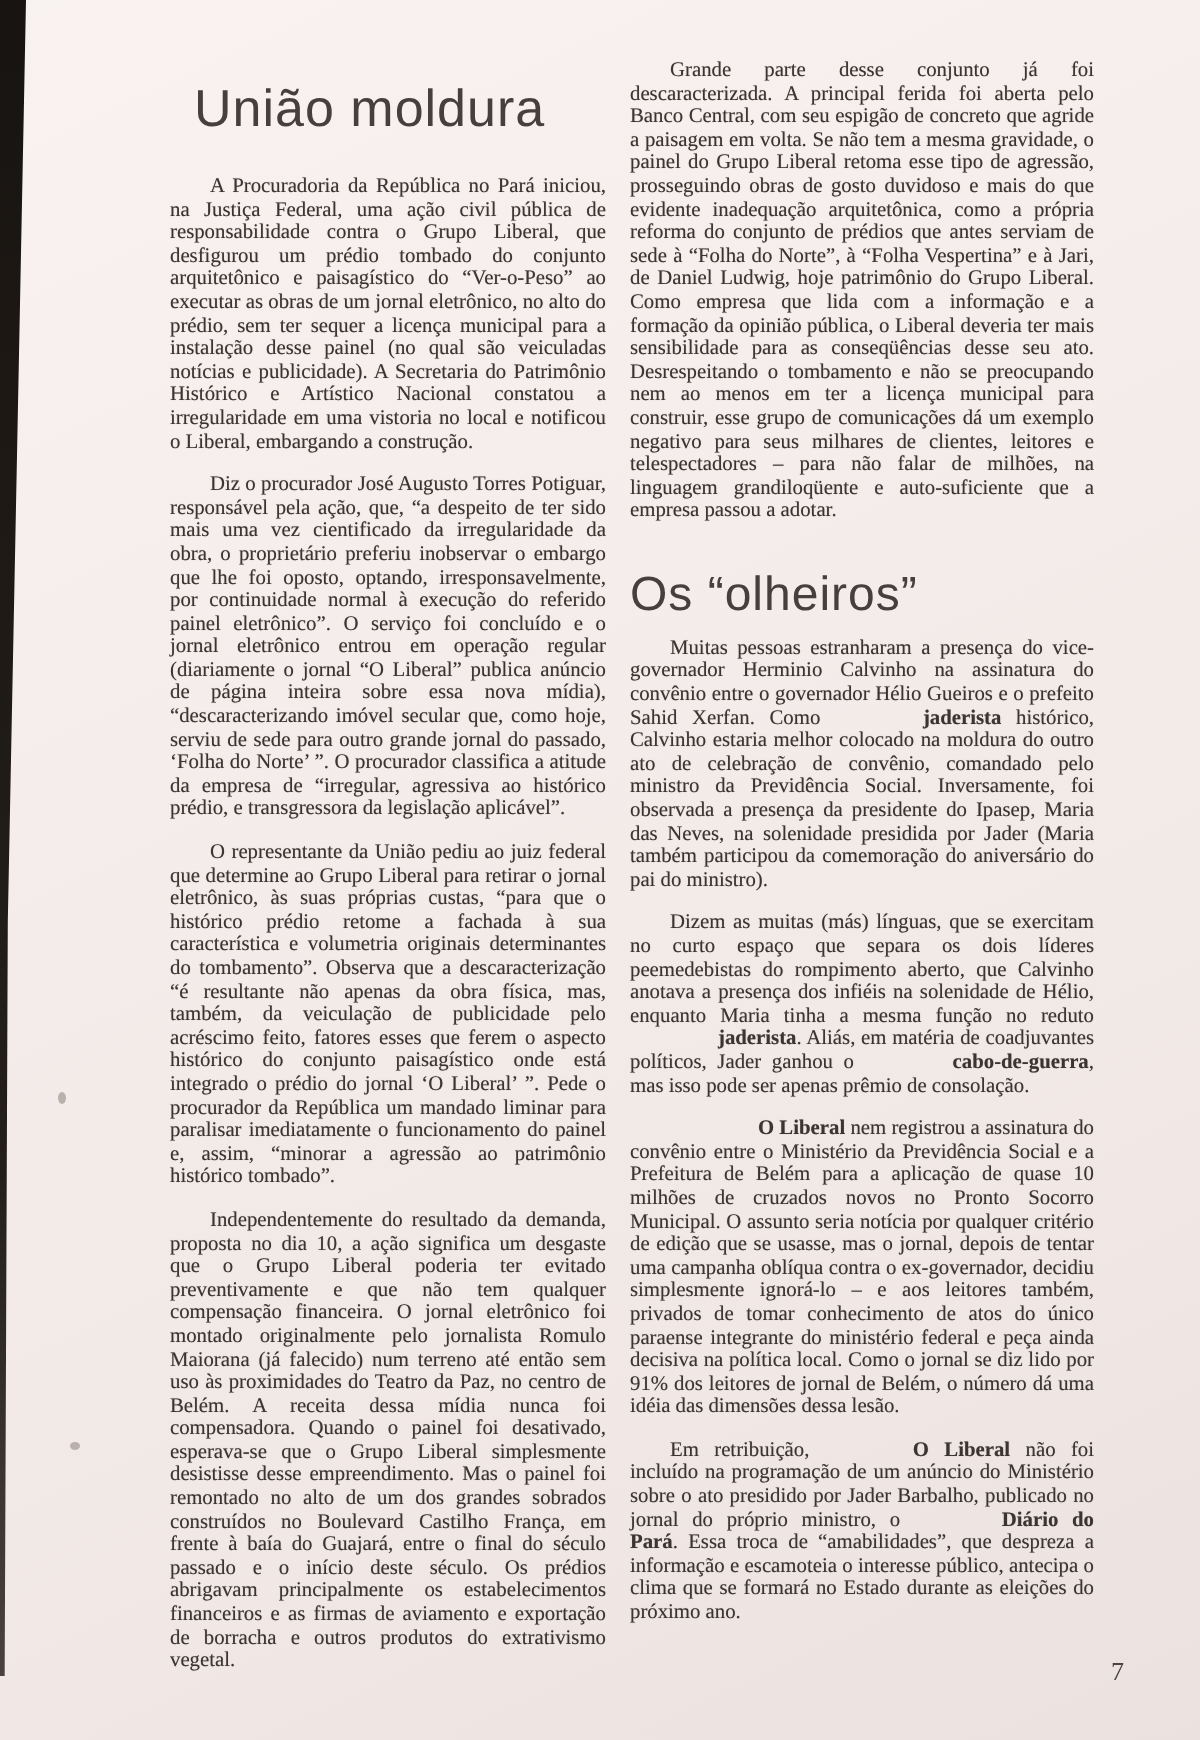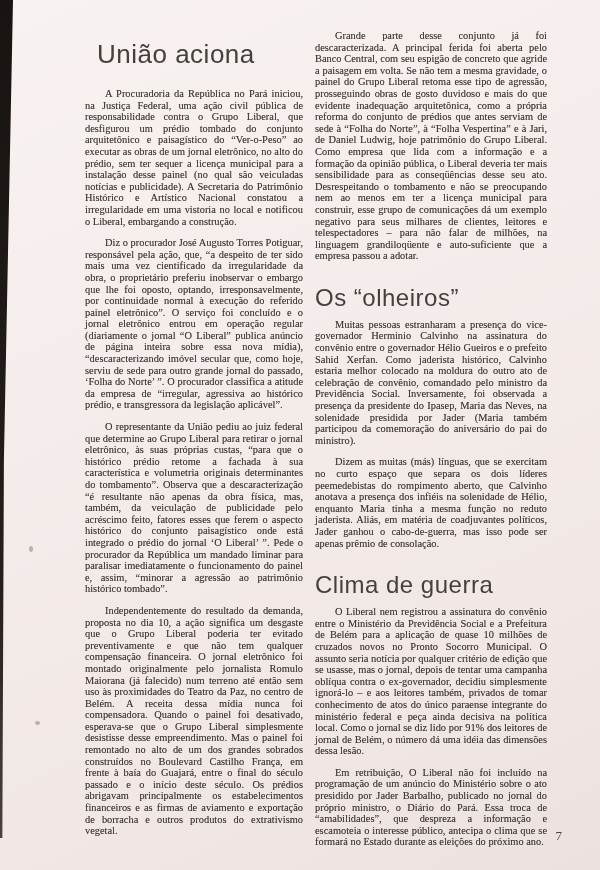--- a/index.html
+++ b/index.html
@@ -37,59 +37,58 @@
     font-size:24px;line-height:28px;letter-spacing:.5px;
     text-align:left;margin:22px 0 7px 0;
   }
   p.body-par{
     font-size:10.4px;line-height:11.6px;
     text-indent:20px;margin:0 0 10px 0;
     color:#3b3532;
     text-shadow:0 0 .4px rgba(62,52,46,.45);
     hyphens:auto;
   }
-  p.body-par b{font-weight:400;}
+  p.body-par b{font-weight:700;margin-left:44px;}
   .page-number{
     position:absolute;right:38px;bottom:26px;
     font-size:13px;color:#4a443f;
     font-family:"Liberation Serif","DejaVu Serif",serif;
   }
 </style>
 </head>
 <body>
 
 <div class="page">
   <div class="scan-edge"></div>
   <div class="speck s1"></div>
   <div class="speck s2"></div>
 
   <div class="content">
 
     <div class="col col-left">
-      <h1 class="headline"><span>União aciona</span><br></h1>
+      <h1 class="headline"><span>União moldura</span><br></h1>
 
       <p class="body-par">A Procuradoria da República no Pará iniciou, na Justiça Federal, uma ação civil pública de responsabilidade contra o Grupo Liberal, que desfigurou um prédio tombado do conjunto arquitetônico e paisagístico do “Ver-o-Peso” ao executar as obras de um jornal eletrônico, no alto do prédio, sem ter sequer a licença municipal para a instalação desse painel (no qual são veiculadas notícias e publicidade). A Secretaria do Patrimônio Histórico e Artístico Nacional constatou a irregularidade em uma vistoria no local e notificou o Liberal, embargando a construção.</p>
 
       <p class="body-par">Diz o procurador José Augusto Torres Potiguar, responsável pela ação, que, “a despeito de ter sido mais uma vez cientificado da irregularidade da obra, o proprietário preferiu inobservar o embargo que lhe foi oposto, optando, irresponsavelmente, por continuidade normal à execução do referido painel eletrônico”. O serviço foi concluído e o jornal eletrônico entrou em operação regular (diariamente o jornal “O Liberal” publica anúncio de página inteira sobre essa nova mídia), “descaracterizando imóvel secular que, como hoje, serviu de sede para outro grande jornal do passado, ‘Folha do Norte’ ”. O procurador classifica a atitude da empresa de “irregular, agressiva ao histórico prédio, e transgressora da legislação aplicável”.</p>
 
       <p class="body-par">O representante da União pediu ao juiz federal que determine ao Grupo Liberal para retirar o jornal eletrônico, às suas próprias custas, “para que o histórico prédio retome a fachada à sua característica e volumetria originais determinantes do tombamento”. Observa que a descaracterização “é resultante não apenas da obra física, mas, também, da veiculação de publicidade pelo acréscimo feito, fatores esses que ferem o aspecto histórico do conjunto paisagístico onde está integrado o prédio do jornal ‘O Liberal’ ”. Pede o procurador da República um mandado liminar para paralisar imediatamente o funcionamento do painel e, assim, “minorar a agressão ao patrimônio histórico tombado”.</p>
 
       <p class="body-par">Independentemente do resultado da demanda, proposta no dia 10, a ação significa um desgaste que o Grupo Liberal poderia ter evitado preventivamente e que não tem qualquer compensação financeira. O jornal eletrônico foi montado originalmente pelo jornalista Romulo Maiorana (já falecido) num terreno até então sem uso às proximidades do Teatro da Paz, no centro de Belém. A receita dessa mídia nunca foi compensadora. Quando o painel foi desativado, esperava-se que o Grupo Liberal simplesmente desistisse desse empreendimento. Mas o painel foi remontado no alto de um dos grandes sobrados construídos no Boulevard Castilho França, em frente à baía do Guajará, entre o final do século passado e o início deste século. Os prédios abrigavam principalmente os estabelecimentos financeiros e as firmas de aviamento e exportação de borracha e outros produtos do extrativismo vegetal.</p>
     </div>
 
     <div class="col col-right">
       <p class="body-par">Grande parte desse conjunto já foi descaracterizada. A principal ferida foi aberta pelo Banco Central, com seu espigão de concreto que agride a paisagem em volta. Se não tem a mesma gravidade, o painel do Grupo Liberal retoma esse tipo de agressão, prosseguindo obras de gosto duvidoso e mais do que evidente inadequação arquitetônica, como a própria reforma do conjunto de prédios que antes serviam de sede à “Folha do Norte”, à “Folha Vespertina” e à Jari, de Daniel Ludwig, hoje patrimônio do Grupo Liberal. Como empresa que lida com a informação e a formação da opinião pública, o Liberal deveria ter mais sensibilidade para as conseqüências desse seu ato. Desrespeitando o tombamento e não se preocupando nem ao menos em ter a licença municipal para construir, esse grupo de comunicações dá um exemplo negativo para seus milhares de clientes, leitores e telespectadores – para não falar de milhões, na linguagem grandiloqüente e auto-suficiente que a empresa passou a adotar.</p>
 
       <h2 class="subhead">Os “olheiros”</h2>
 
       <p class="body-par"><span>Muitas pessoas estranharam a presença do vice-governador Herminio Calvinho na assinatura do convênio entre o governador Hélio Gueiros e o prefeito Sahid Xerfan. Como </span><b>jaderista</b><span> histórico, Calvinho estaria melhor colocado na moldura do outro ato de celebração de convênio, comandado pelo ministro da Previdência Social. Inversamente, foi observada a presença da presidente do Ipasep, Maria das Neves, na solenidade presidida por Jader (Maria também participou da comemoração do aniversário do pai do ministro).</span></p>
 
       <p class="body-par"><span>Dizem as muitas (más) línguas, que se exercitam no curto espaço que separa os dois líderes peemedebistas do rompimento aberto, que Calvinho anotava a presença dos infiéis na solenidade de Hélio, enquanto Maria tinha a mesma função no reduto </span><b>jaderista</b><span>. Aliás, em matéria de coadjuvantes políticos, Jader ganhou o </span><b>cabo-de-guerra</b><span>, mas isso pode ser apenas prêmio de consolação.</span></p>
 
-      <h2 class="subhead">Clima de guerra</h2>
 
       <p class="body-par"><b>O Liberal</b><span> nem registrou a assinatura do convênio entre o Ministério da Previdência Social e a Prefeitura de Belém para a aplicação de quase 10 milhões de cruzados novos no Pronto Socorro Municipal. O assunto seria notícia por qualquer critério de edição que se usasse, mas o jornal, depois de tentar uma campanha oblíqua contra o ex-governador, decidiu simplesmente ignorá-lo – e aos leitores também, privados de tomar conhecimento de atos do único paraense integrante do ministério federal e peça ainda decisiva na política local. Como o jornal se diz lido por 91% dos leitores de jornal de Belém, o número dá uma idéia das dimensões dessa lesão.</span></p>
 
       <p class="body-par"><span>Em retribuição, </span><b>O Liberal</b><span> não foi incluído na programação de um anúncio do Ministério sobre o ato presidido por Jader Barbalho, publicado no jornal do próprio ministro, o </span><b>Diário do Pará</b><span>. Essa troca de “amabilidades”, que despreza a informação e escamoteia o interesse público, antecipa o clima que se formará no Estado durante as eleições do próximo ano.</span></p>
     </div>
 
   </div>
 
   <div class="page-number">7</div>
 </div>

